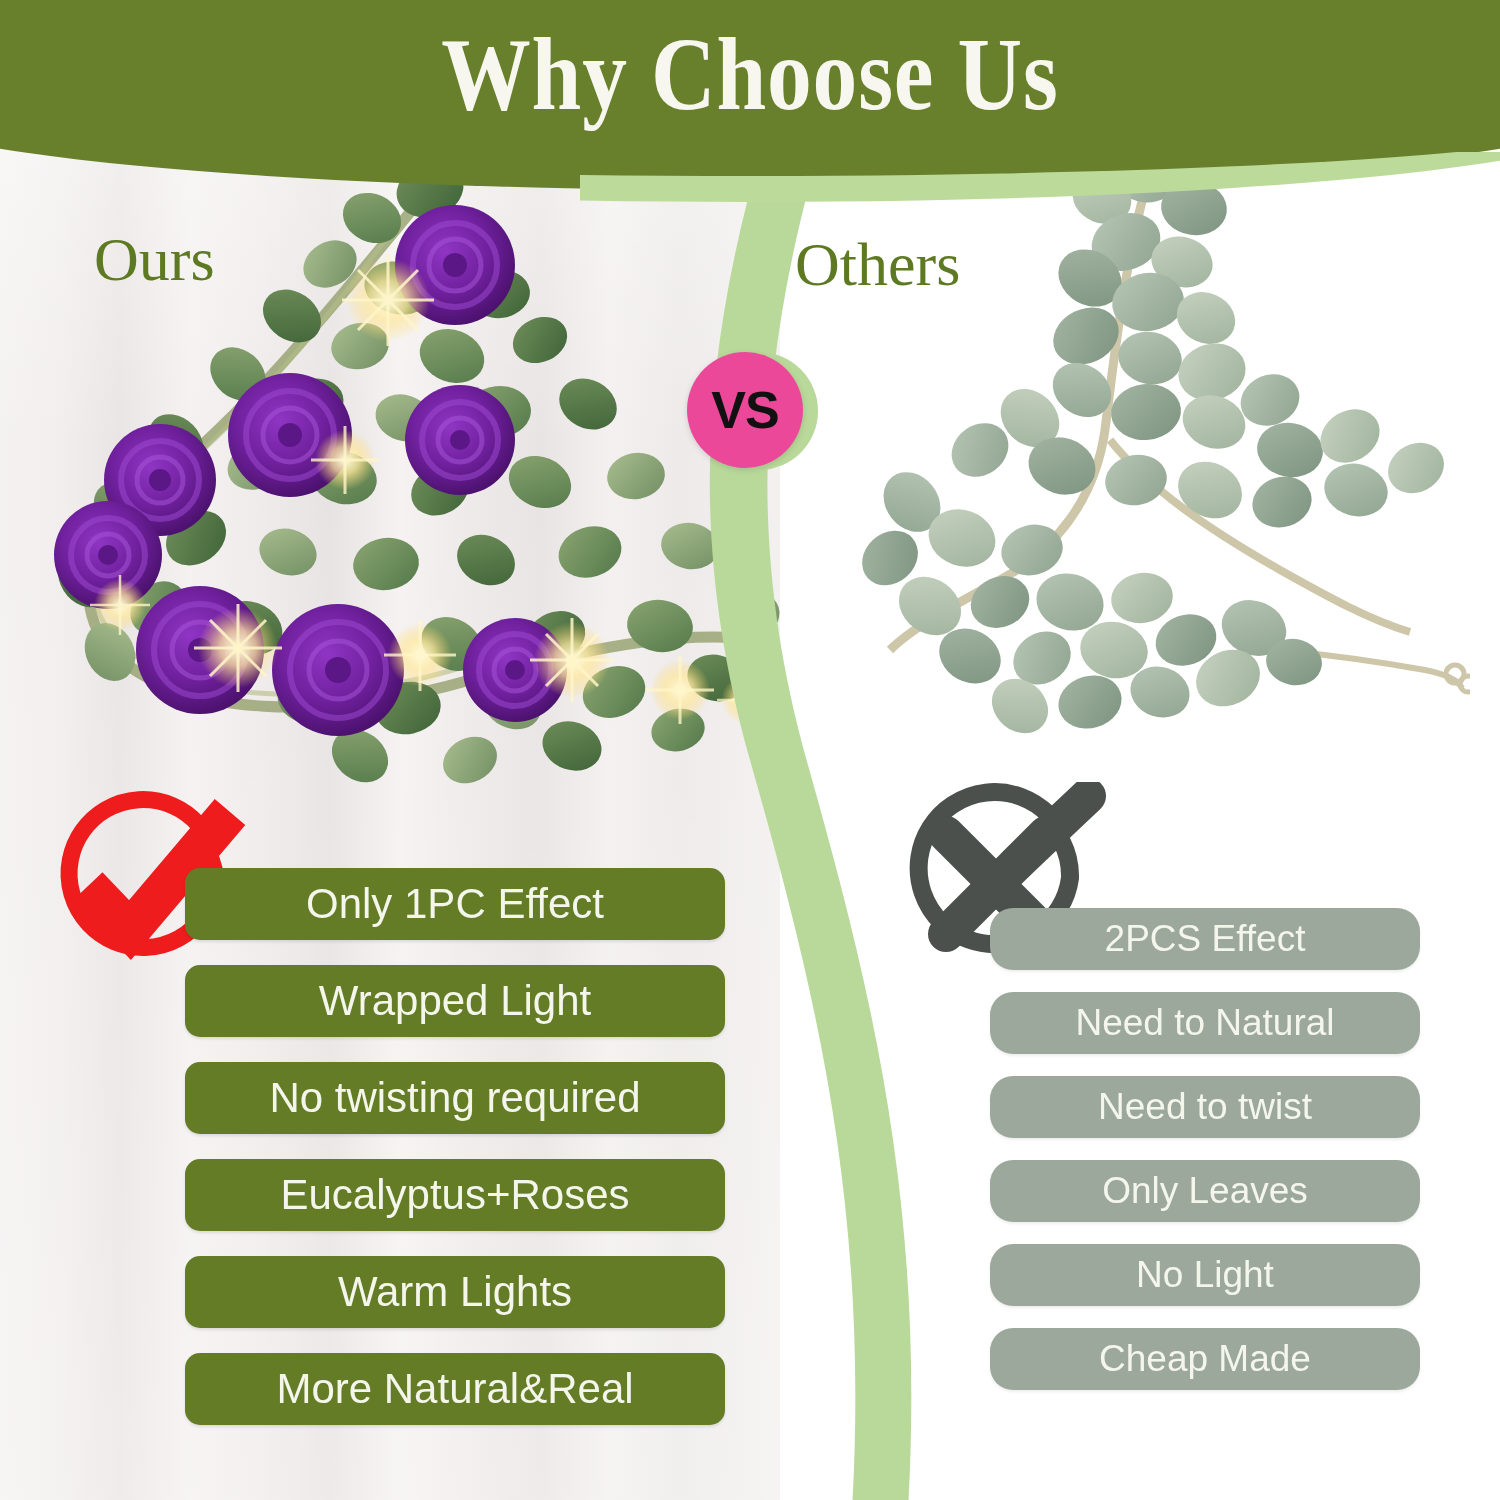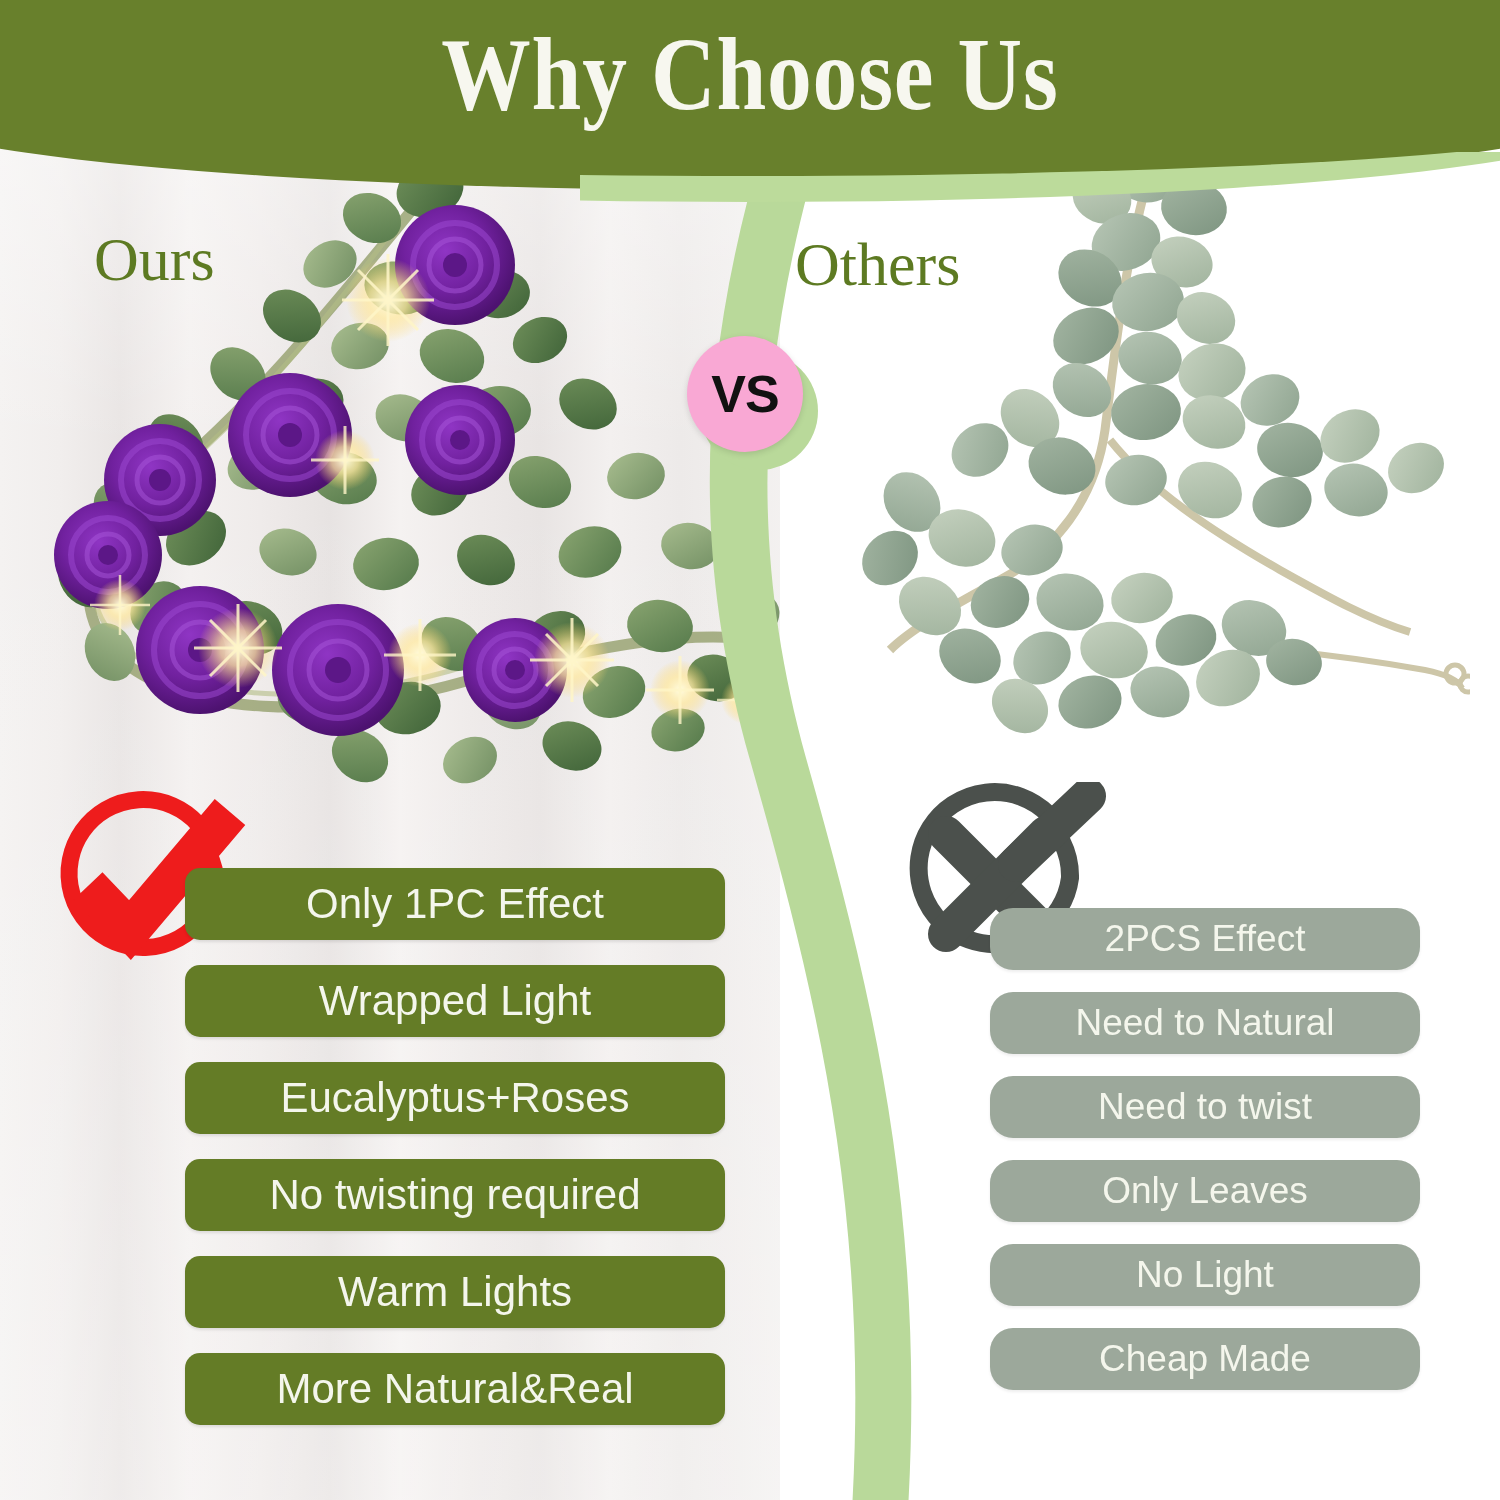--- a/index.html
+++ b/index.html
@@ -49,22 +49,22 @@
 
   
   .divider{position:absolute;left:640px;top:120px;width:330px;height:1390px;overflow:visible;}
 
   
   .vs-shadow{
     position:absolute;left:700px;top:352px;width:118px;height:118px;
     border-radius:50%;background:#b9d99a;
   }
   .vs-badge{
-    position:absolute;left:687px;top:336px;width:116px;height:116px;
-    border-radius:50%;background:#f9a8d4;
+    position:absolute;left:687px;top:352px;width:116px;height:116px;
+    border-radius:50%;background:#ec4899;
     display:flex;align-items:center;justify-content:center;
     box-shadow:0 2px 6px rgba(0,0,0,.13);
   }
   .vs-badge span{
     font-size:52px;font-weight:700;color:#111;letter-spacing:-1px;
     font-family:"Liberation Sans",sans-serif;
   }
 
   
   .label{
@@ -373,22 +373,22 @@
   <svg class="icon-cross" viewBox="0 0 215 200">
     <path d="M150 32 A 76 76 0 1 0 172 96 A 76 76 0 0 0 164 60" fill="none" stroke="#4b504c" stroke-width="18" stroke-linecap="round"></path>
     <path d="M48 52 L 148 152" stroke="#4b504c" stroke-width="36" stroke-linecap="round"></path>
     <path d="M148 52 L 48 152" stroke="#4b504c" stroke-width="36" stroke-linecap="round"></path>
     <path d="M118 82 L 190 14" stroke="#4b504c" stroke-width="36" stroke-linecap="round"></path>
   </svg>
 
   <div class="pills pills-left">
     <div class="pill">Only 1PC Effect</div>
     <div class="pill">Wrapped Light</div>
+    <div class="pill">No twisting required</div>
     <div class="pill">Eucalyptus+Roses</div>
-    <div class="pill">No twisting required</div>
     <div class="pill">Warm Lights</div>
     <div class="pill">More Natural&amp;Real</div>
   </div>
 
   <div class="pills pills-right">
     <div class="pill">2PCS Effect</div>
     <div class="pill">Need to Natural</div>
     <div class="pill">Need to twist</div>
     <div class="pill">Only Leaves</div>
     <div class="pill">No Light</div>

